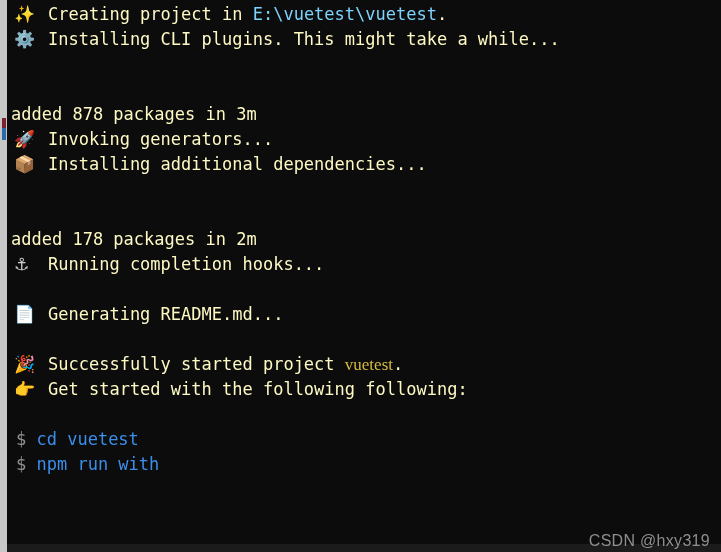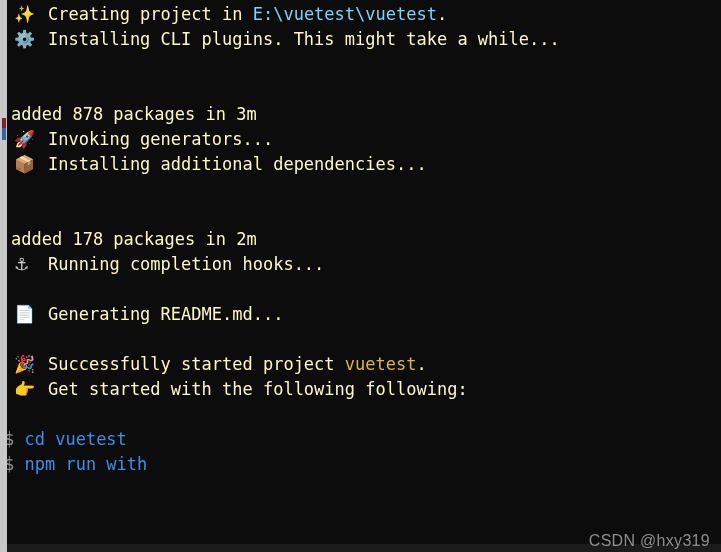--- a/index.html
+++ b/index.html
@@ -84,26 +84,26 @@
     padding-left: 14px;
     box-sizing: border-box;
     font-family: "DejaVu Sans", sans-serif;
     font-size: 17px;
     vertical-align: baseline;
   }
   .msgline { padding-left: 0; }
   .msgtext { padding-left: 4px; }
 
   
-  .cmdline { padding-left: 4px; }
+  .cmdline { padding-left: 16px; }
   .dollar { color: #8f8f8f; }
   .cmd    { color: #3b8eea; }
 
   .path   { color: #7dd3fc; }
-  .yellow { color: #d7ba3c; }
+  .yellow { color: #d7ba3c; font-family: Liberation Serif, serif; }
   .plain  { color: #fef9c3; }
 
   #watermark {
     position: absolute;
     right: 11px;
     top: 528px;
     font-family: "Liberation Sans", sans-serif;
     font-size: 16px;
     color: #8e8e8e;
     letter-spacing: 0.3px;

